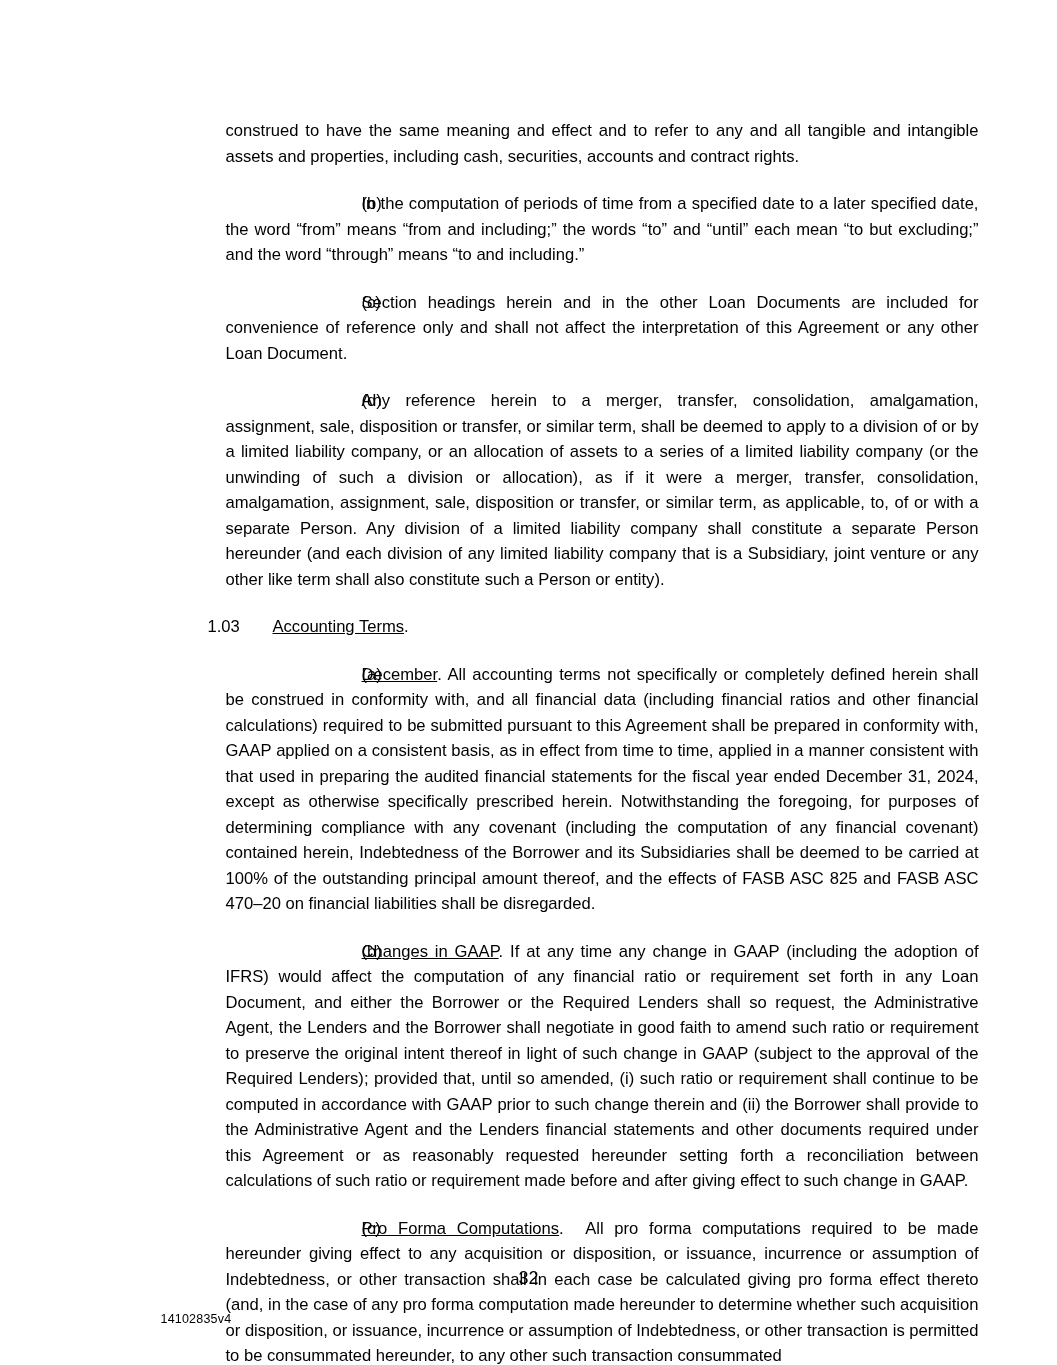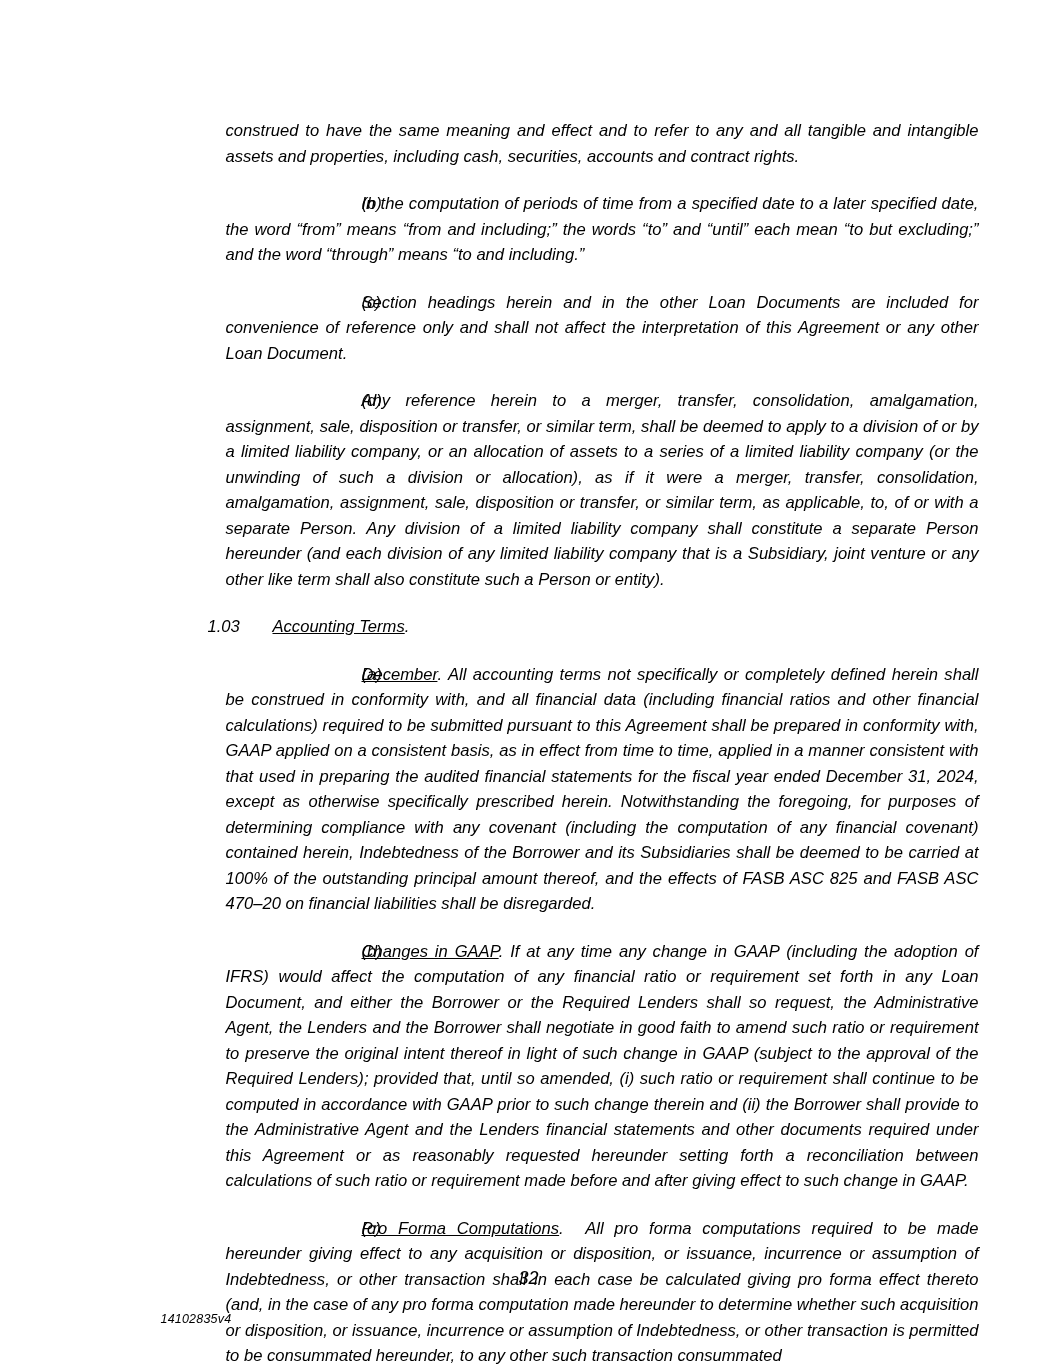--- a/index.html
+++ b/index.html
@@ -12,21 +12,20 @@
     color: #000000;
   }
   .page {
     position: relative;
     width: 972px;
     height: 1365px;
     margin: 0 auto;
     background: #ffffff;
     box-sizing: border-box;
     overflow: hidden;
-    font-style: italic;
   }
   .content {
     position: absolute;
     left: 183px;
     top: 118px;
     width: 753px;
   }
   p.para {
     margin: 0 0 22px 0;
     font-size: 16.6px;

